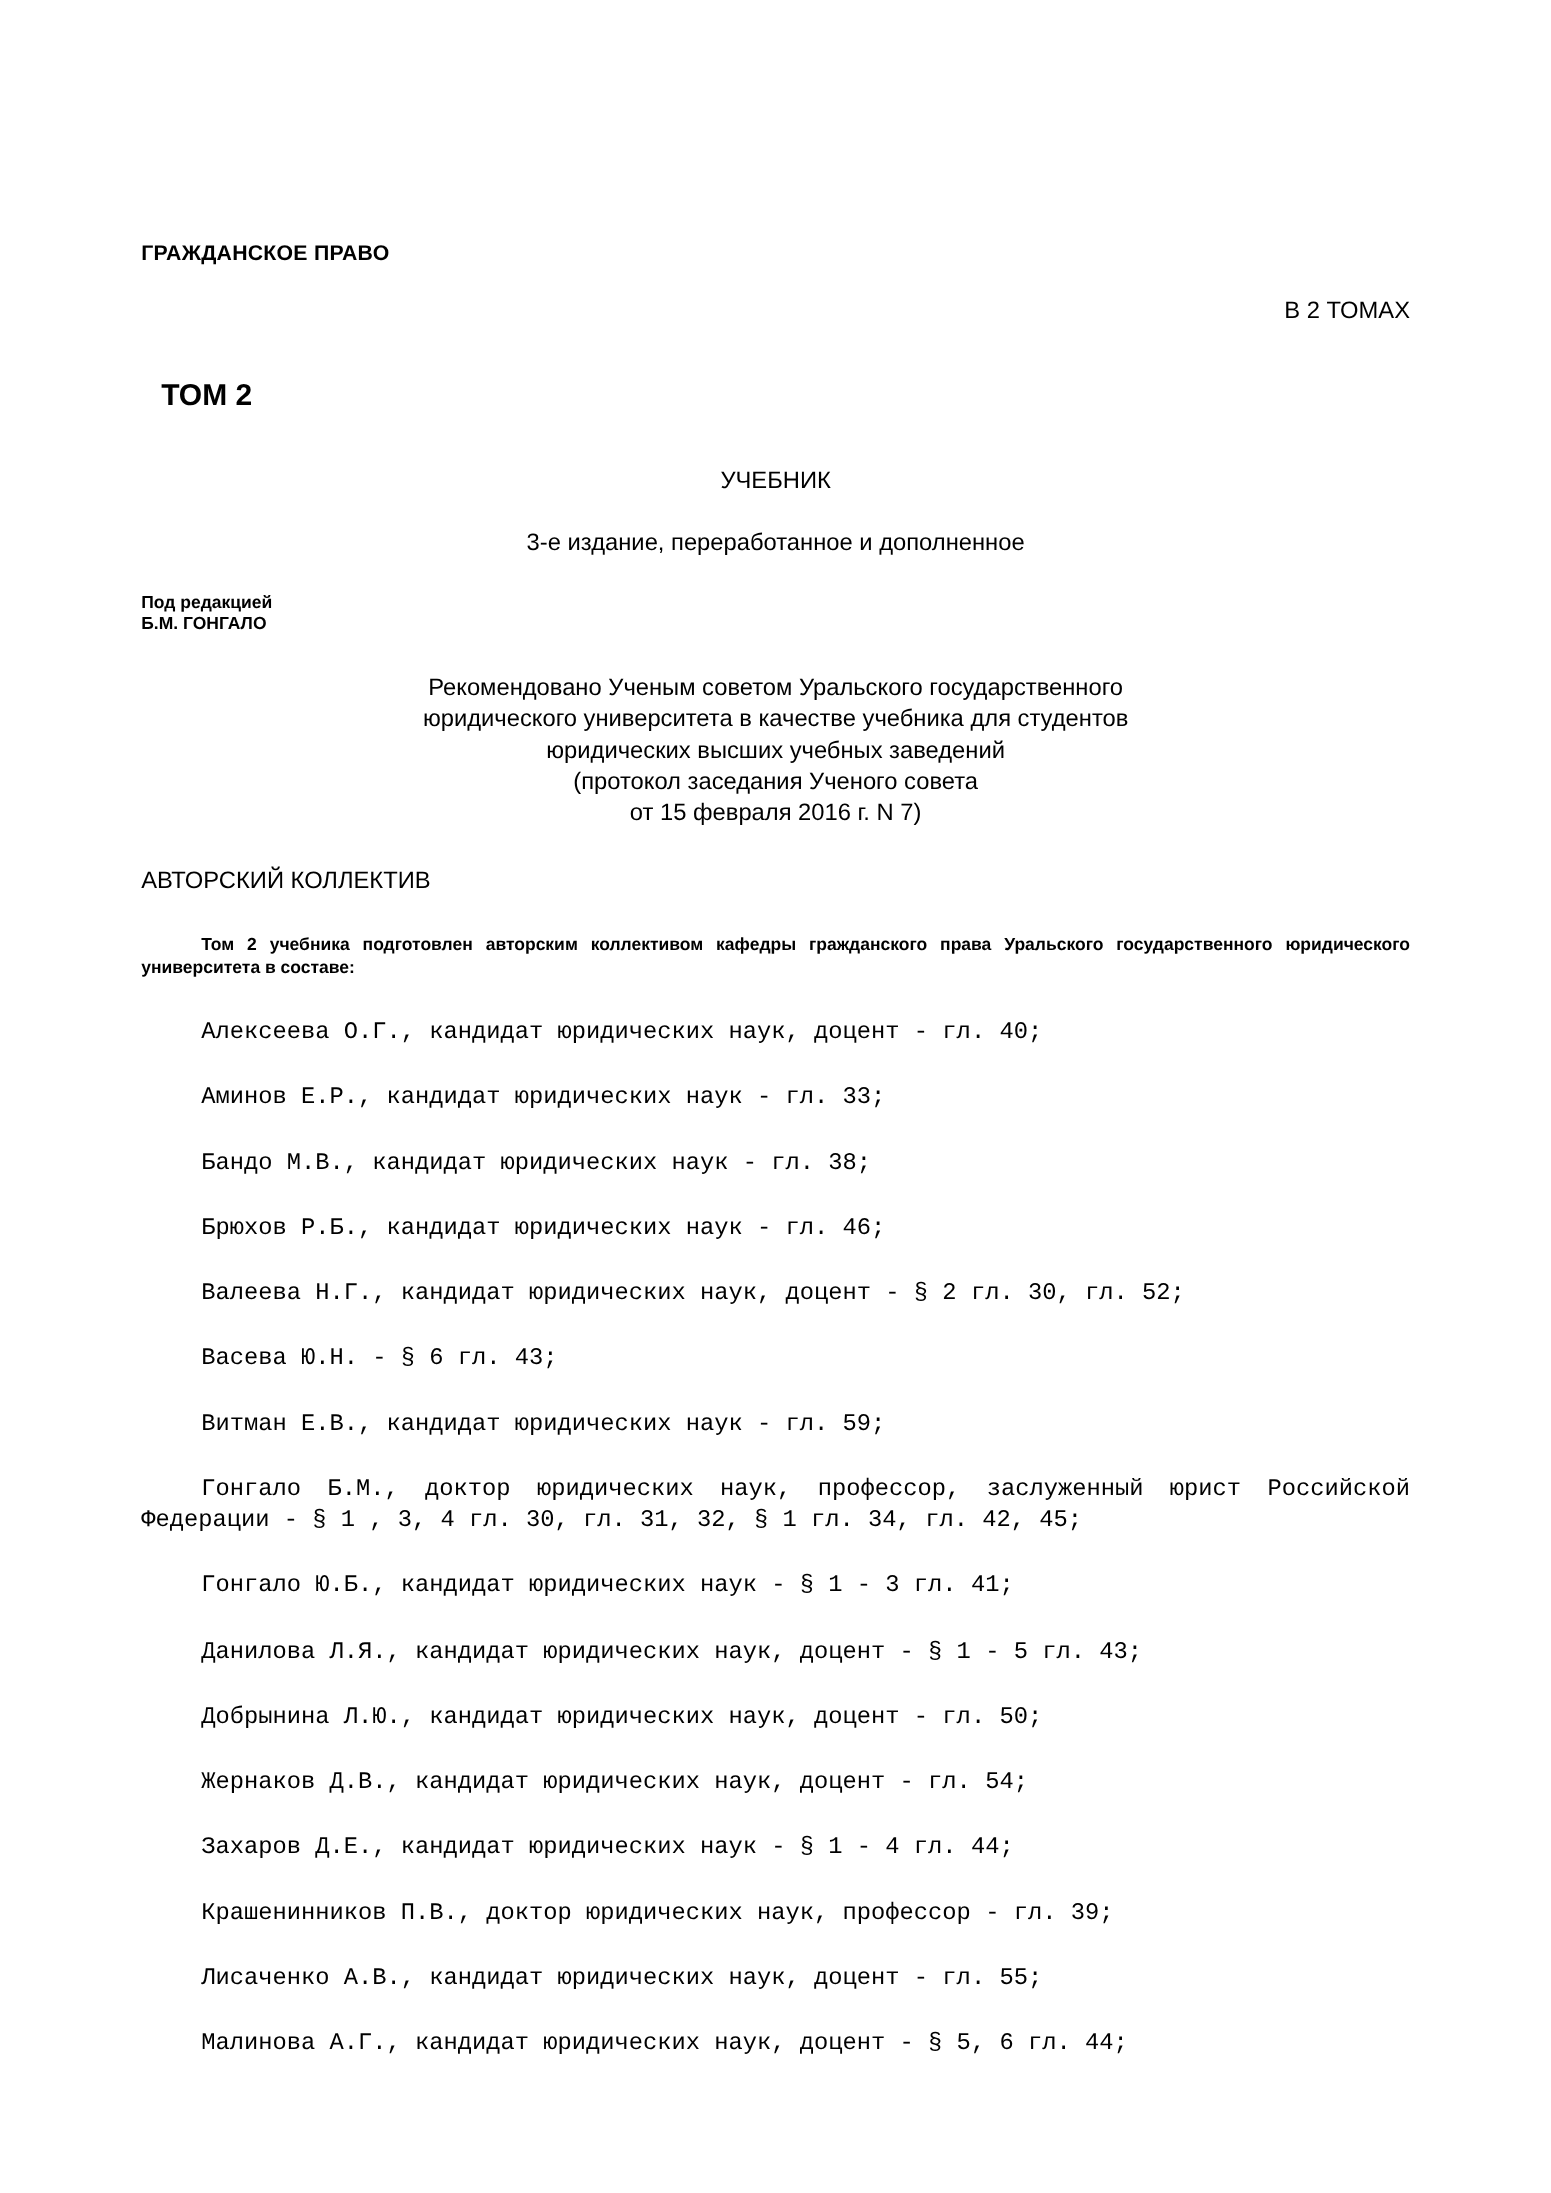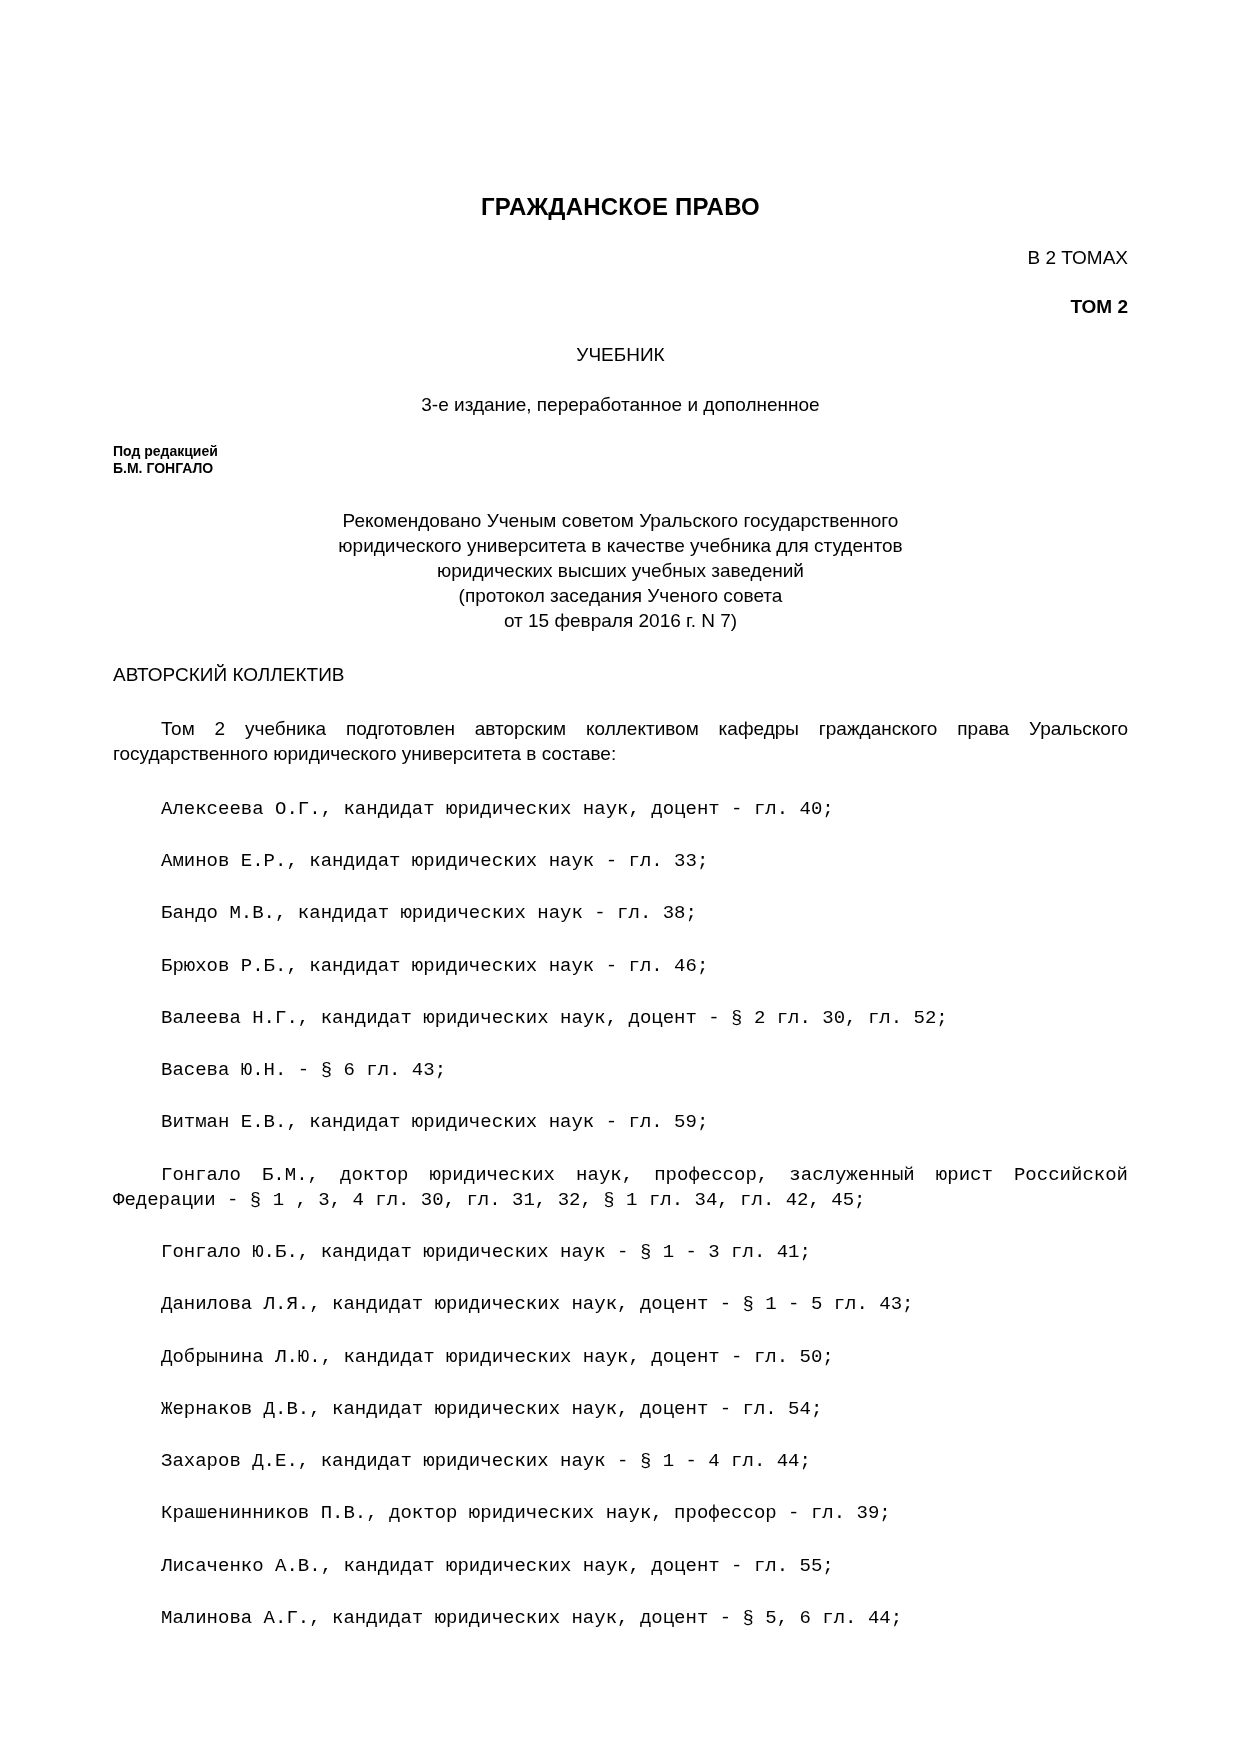--- a/index.html
+++ b/index.html
@@ -22,40 +22,40 @@
     overflow: hidden;
   }
   .content {
     position: absolute;
     left: 113px;
     top: 0;
     width: 1015px;
   }
   
   .title-main {
-    text-align: center;
+    text-align: left;
     font-weight: bold;
-    font-size: 24px;
+    font-size: 17px;
     letter-spacing: 0.2px;
     margin: 0;
     padding-top: 193px;
     line-height: 1.2;
   }
   .title-sub {
     text-align: right;
     font-size: 19px;
     margin: 0;
     padding-top: 25px;
     line-height: 1.2;
   }
   .title-vol {
-    text-align: right;
-    font-size: 19px;
+    text-align: left;
+    font-size: 24px;
     font-weight: bold;
-    margin: 0;
+    margin: 16px;
     padding-top: 26px;
     line-height: 1.2;
   }
   .title-kind {
     text-align: center;
     font-size: 19px;
     margin: 0;
     padding-top: 26px;
     line-height: 1.2;
   }
@@ -84,22 +84,22 @@
   .collective-heading {
     text-align: left;
     font-size: 19px;
     margin: 0;
     padding-top: 31px;
     line-height: 1.2;
   }
   
   .lead-paragraph {
     text-align: justify;
-    font-weight: normal;
-    font-size: 19px;
+    font-weight: bold;
+    font-size: 14px;
     margin: 0;
     padding-top: 29px;
     text-indent: 48px;
     line-height: 1.33;
   }
   .author-list {
     margin: 0;
     padding: 0;
     list-style: none;
   }

